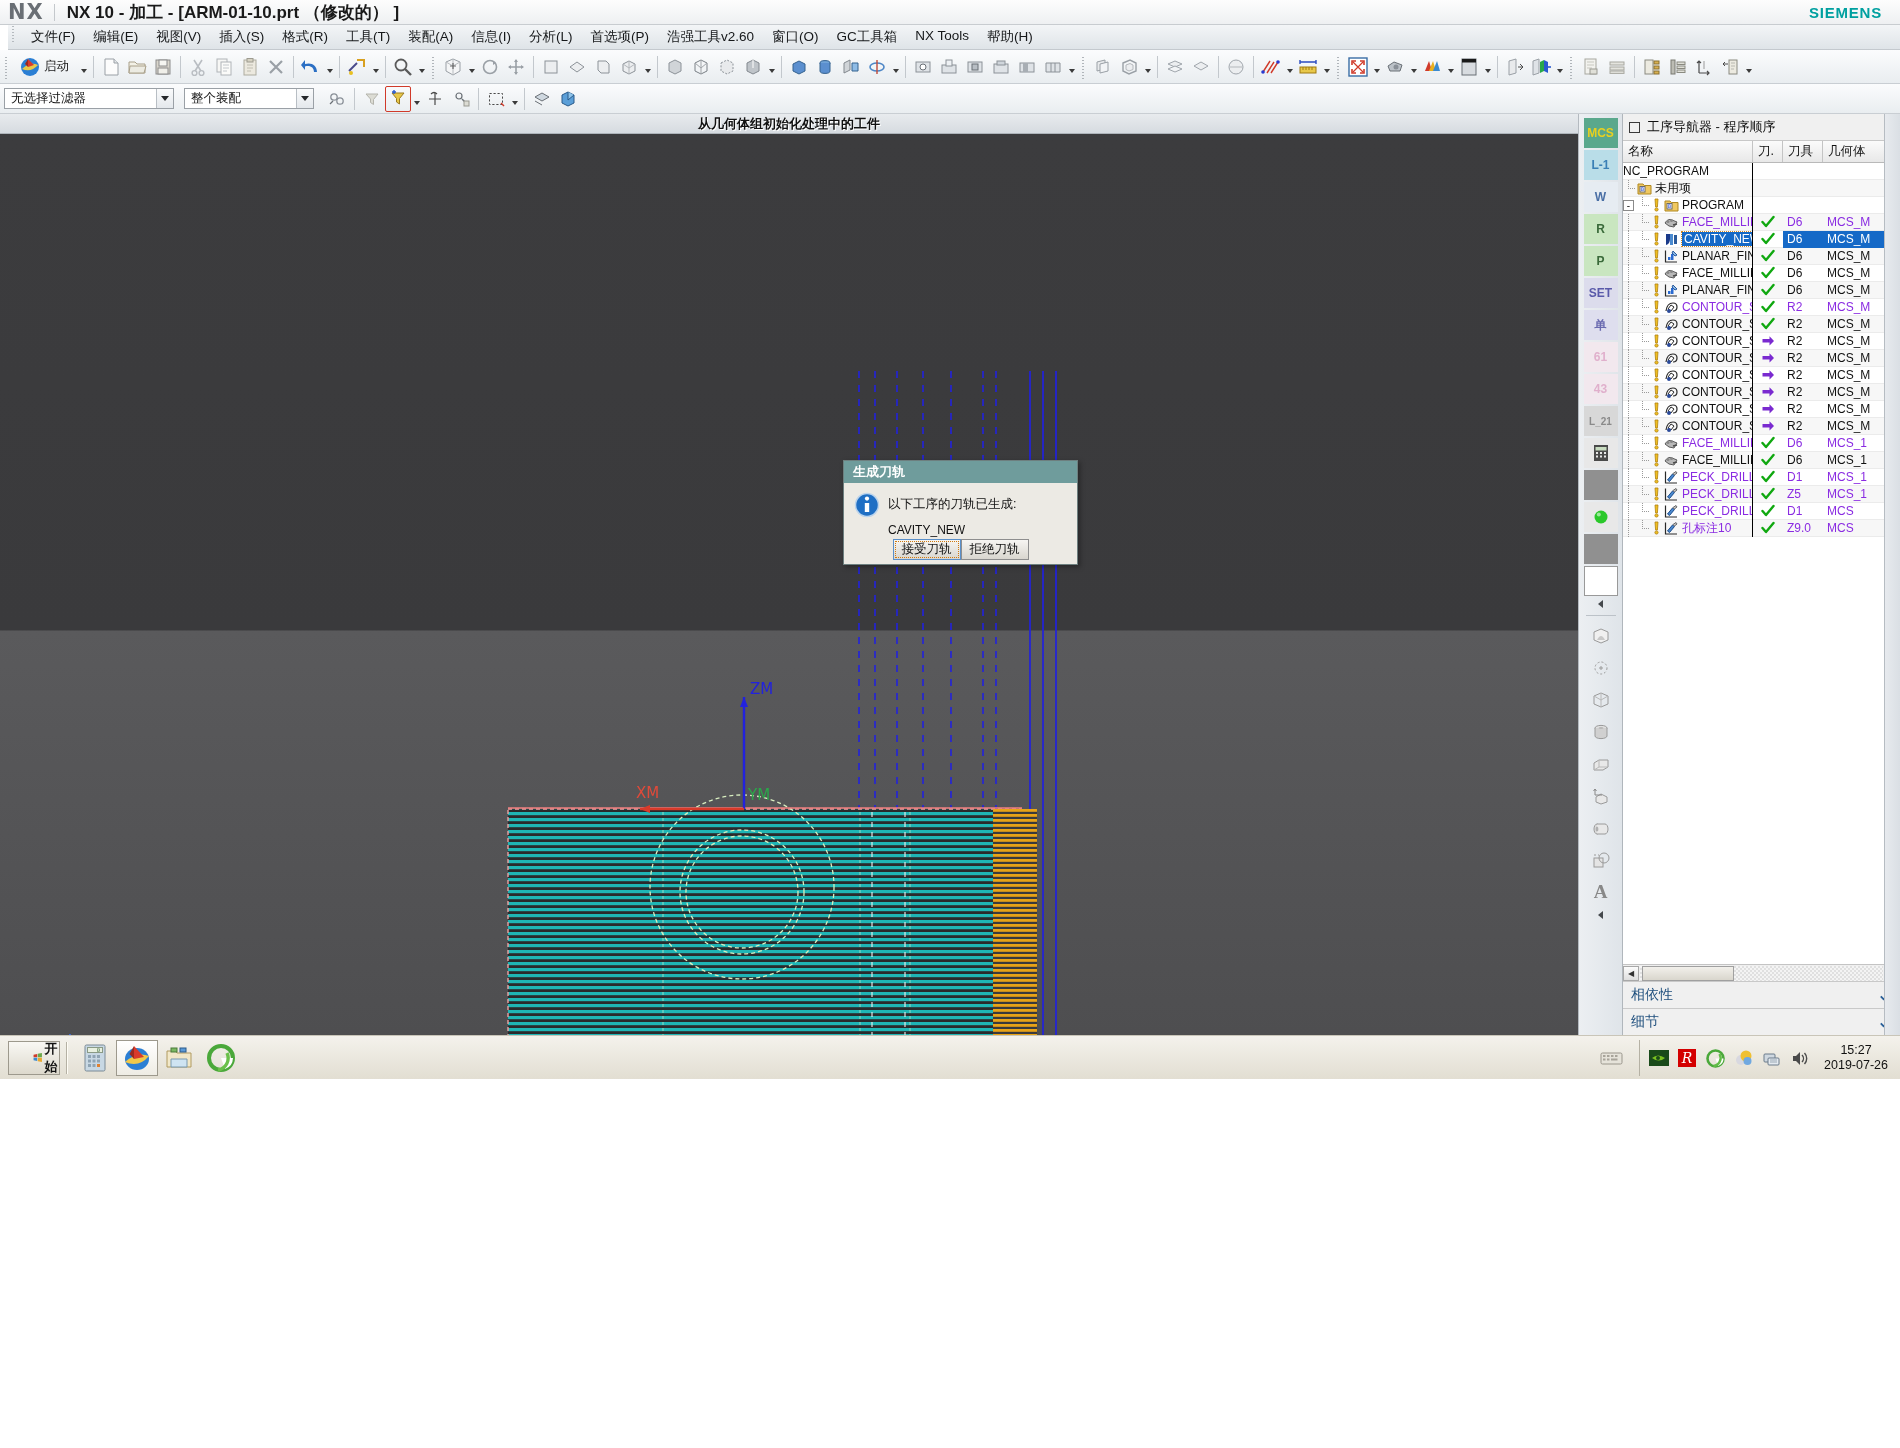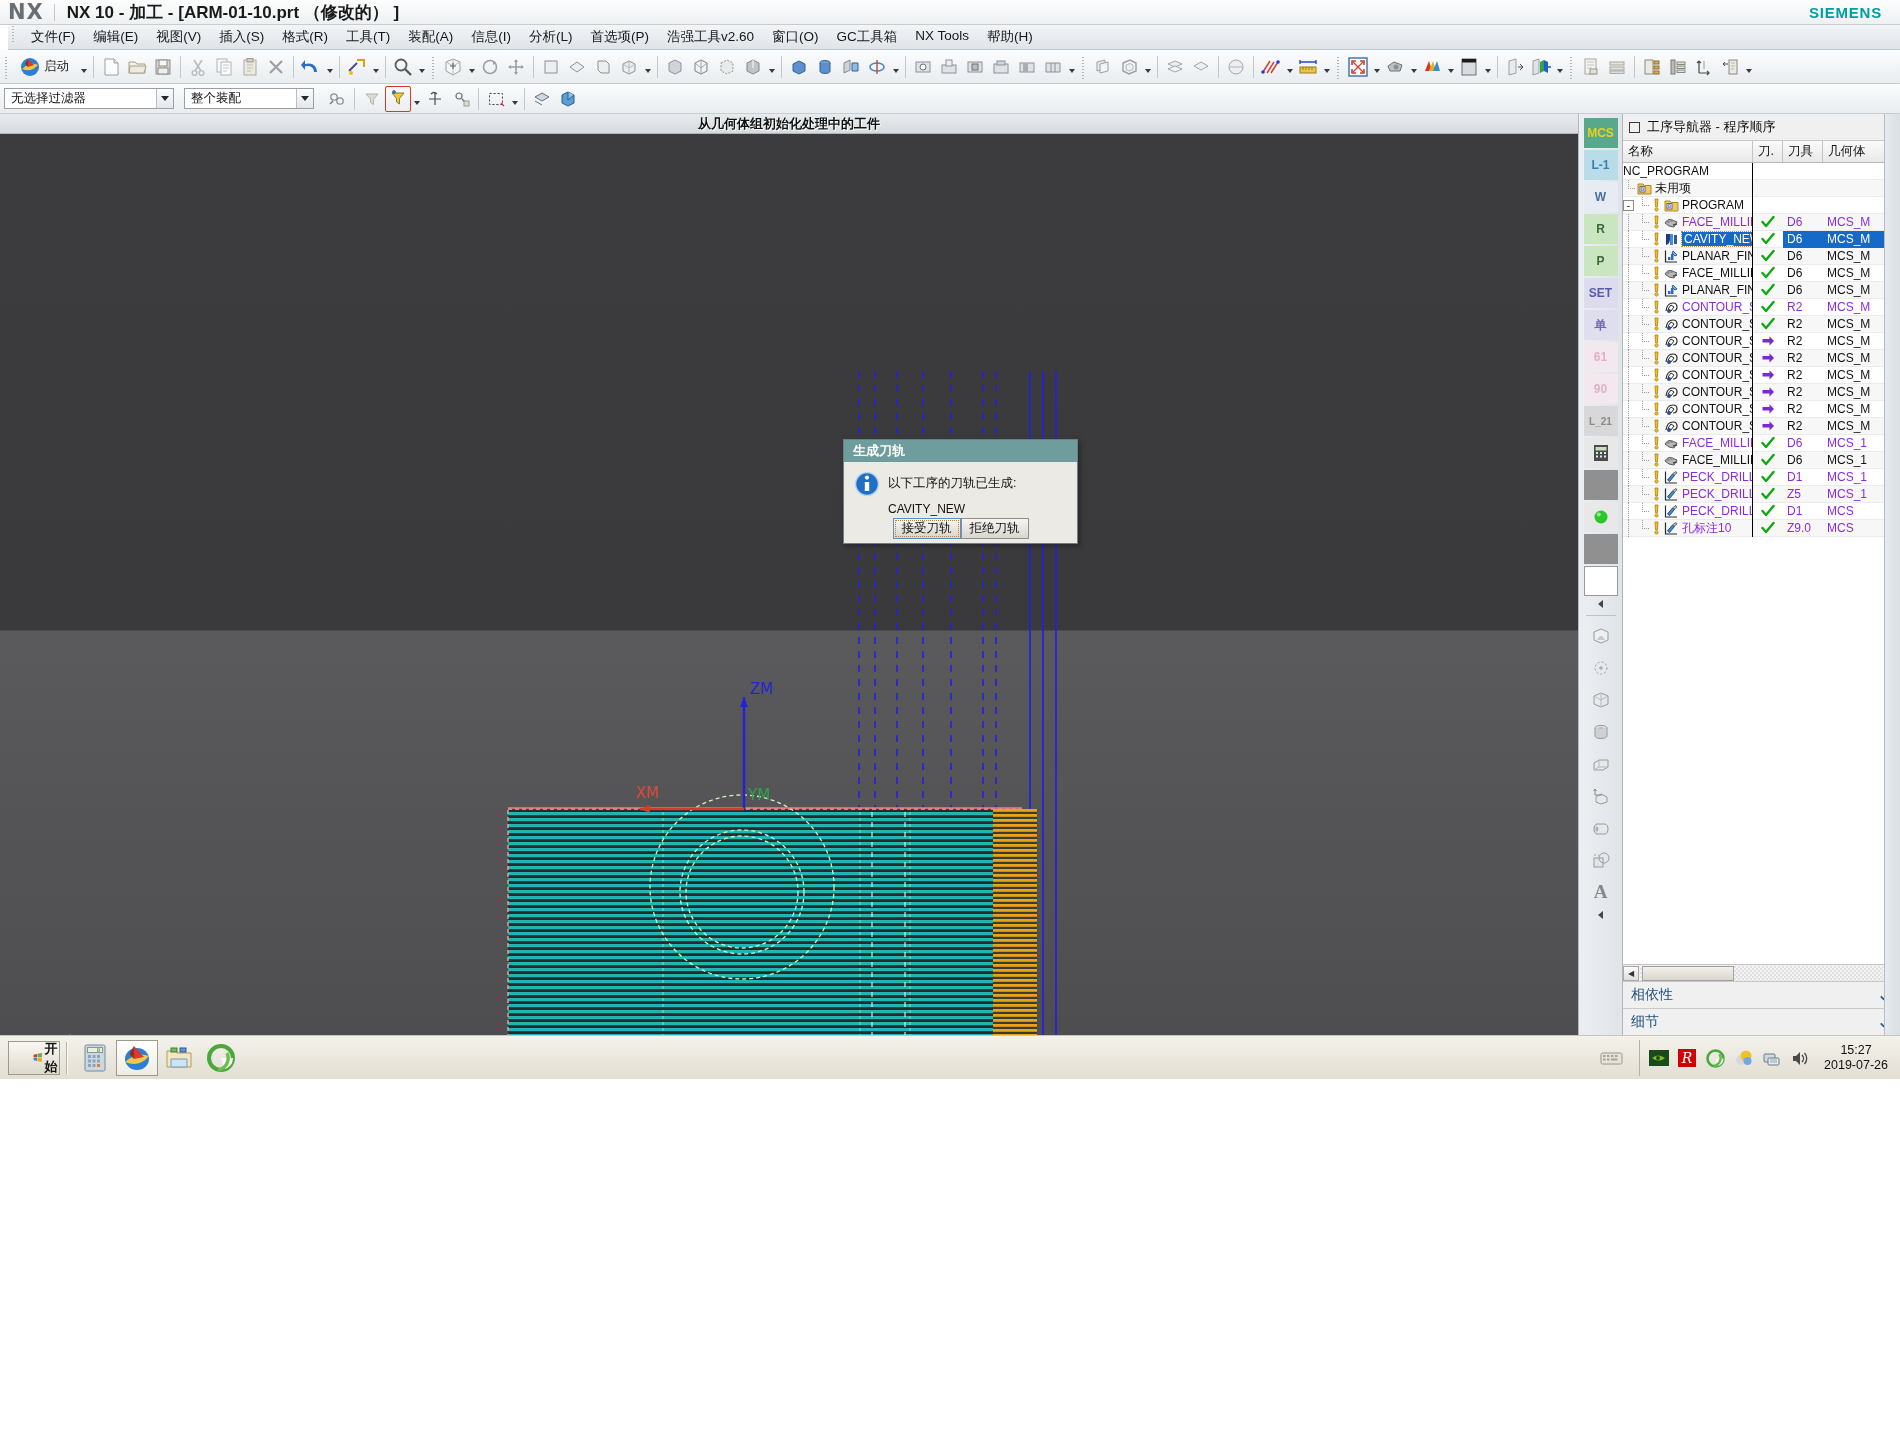--- a/index.html
+++ b/index.html
@@ -247,21 +247,21 @@
   .collapsebar .cb-t { font-size: 14px; color: #20507e; }
   .collapsebar .cb-v { font-size: 15px; color: #2a6099; font-weight: bold; }
   
   .edgebar {
     position: absolute; left: 1884px; top: 114px; width: 16px; height: 921px;
     background: linear-gradient(to right, #e7eaee, #dadfe4);
     border-left: 1px solid #b6bcc2;
   }
   
   .dialog {
-    position: absolute; left: 843px; top: 439px; width: 235px; height: 105px;
+    position: absolute; left: 843px; top: 460px; width: 235px; height: 105px;
     background: #eceae4; border: 1px solid #6d7f7f;
     box-shadow: 2px 2px 5px rgba(0,0,0,0.35);
     display: flex; flex-direction: column;
   }
   .dlg-title {
     height: 22px; background: #6f9c9c; display: flex; align-items: center;
     padding-left: 9px; flex: none;
   }
   .dlg-title span { font-size: 13px; font-weight: bold; color: #ffffff; }
   .dlg-body { flex: 1; position: relative; padding: 9px 10px 0 10px; }
@@ -886,21 +886,21 @@
 
   <div class="respanel">
     <div class="res-btn" style="background:#5aa88c;color:#e8d020">MCS</div>
     <div class="res-btn" style="background:#b9dde8;color:#3a7fb5">L-1</div>
     <div class="res-btn" style="background:#e6ecf2;color:#4a6fa5">W</div>
     <div class="res-btn" style="background:#c9e6c0;color:#3a6a3a">R</div>
     <div class="res-btn" style="background:#c9e6c0;color:#3a6a3a">P</div>
     <div class="res-btn" style="background:#dcdcec;color:#5a5aaa">SET</div>
     <div class="res-btn" style="background:#dedeee;color:#6a6ab0">单</div>
     <div class="res-btn" style="background:#f2e8ee;color:#e0b0cc">61</div>
-    <div class="res-btn" style="background:#f2e8ee;color:#e0b0cc">90</div>
+    <div class="res-btn" style="background:#f2e8ee;color:#e0b0cc">43</div>
     <div class="res-btn" style="background:#d8d8d8;color:#8a8a8a;font-size:10px">L_21</div>
     <div class="res-btn" style="background:#e8e8e8">
       <svg width="18" height="18" viewBox="0 0 18 18">
         <rect x="2" y="1" width="14" height="16" fill="#4a4a4a"></rect>
         <rect x="3.5" y="3" width="11" height="3.5" fill="#c8dcc0"></rect>
         <g fill="#e8e8e8">
           <rect x="4" y="8" width="2" height="2"></rect>
             <rect x="8" y="8" width="2" height="2"></rect>
           <rect x="12" y="8" width="2" height="2"></rect>
           <rect x="4" y="11.5" width="2" height="2"></rect>

